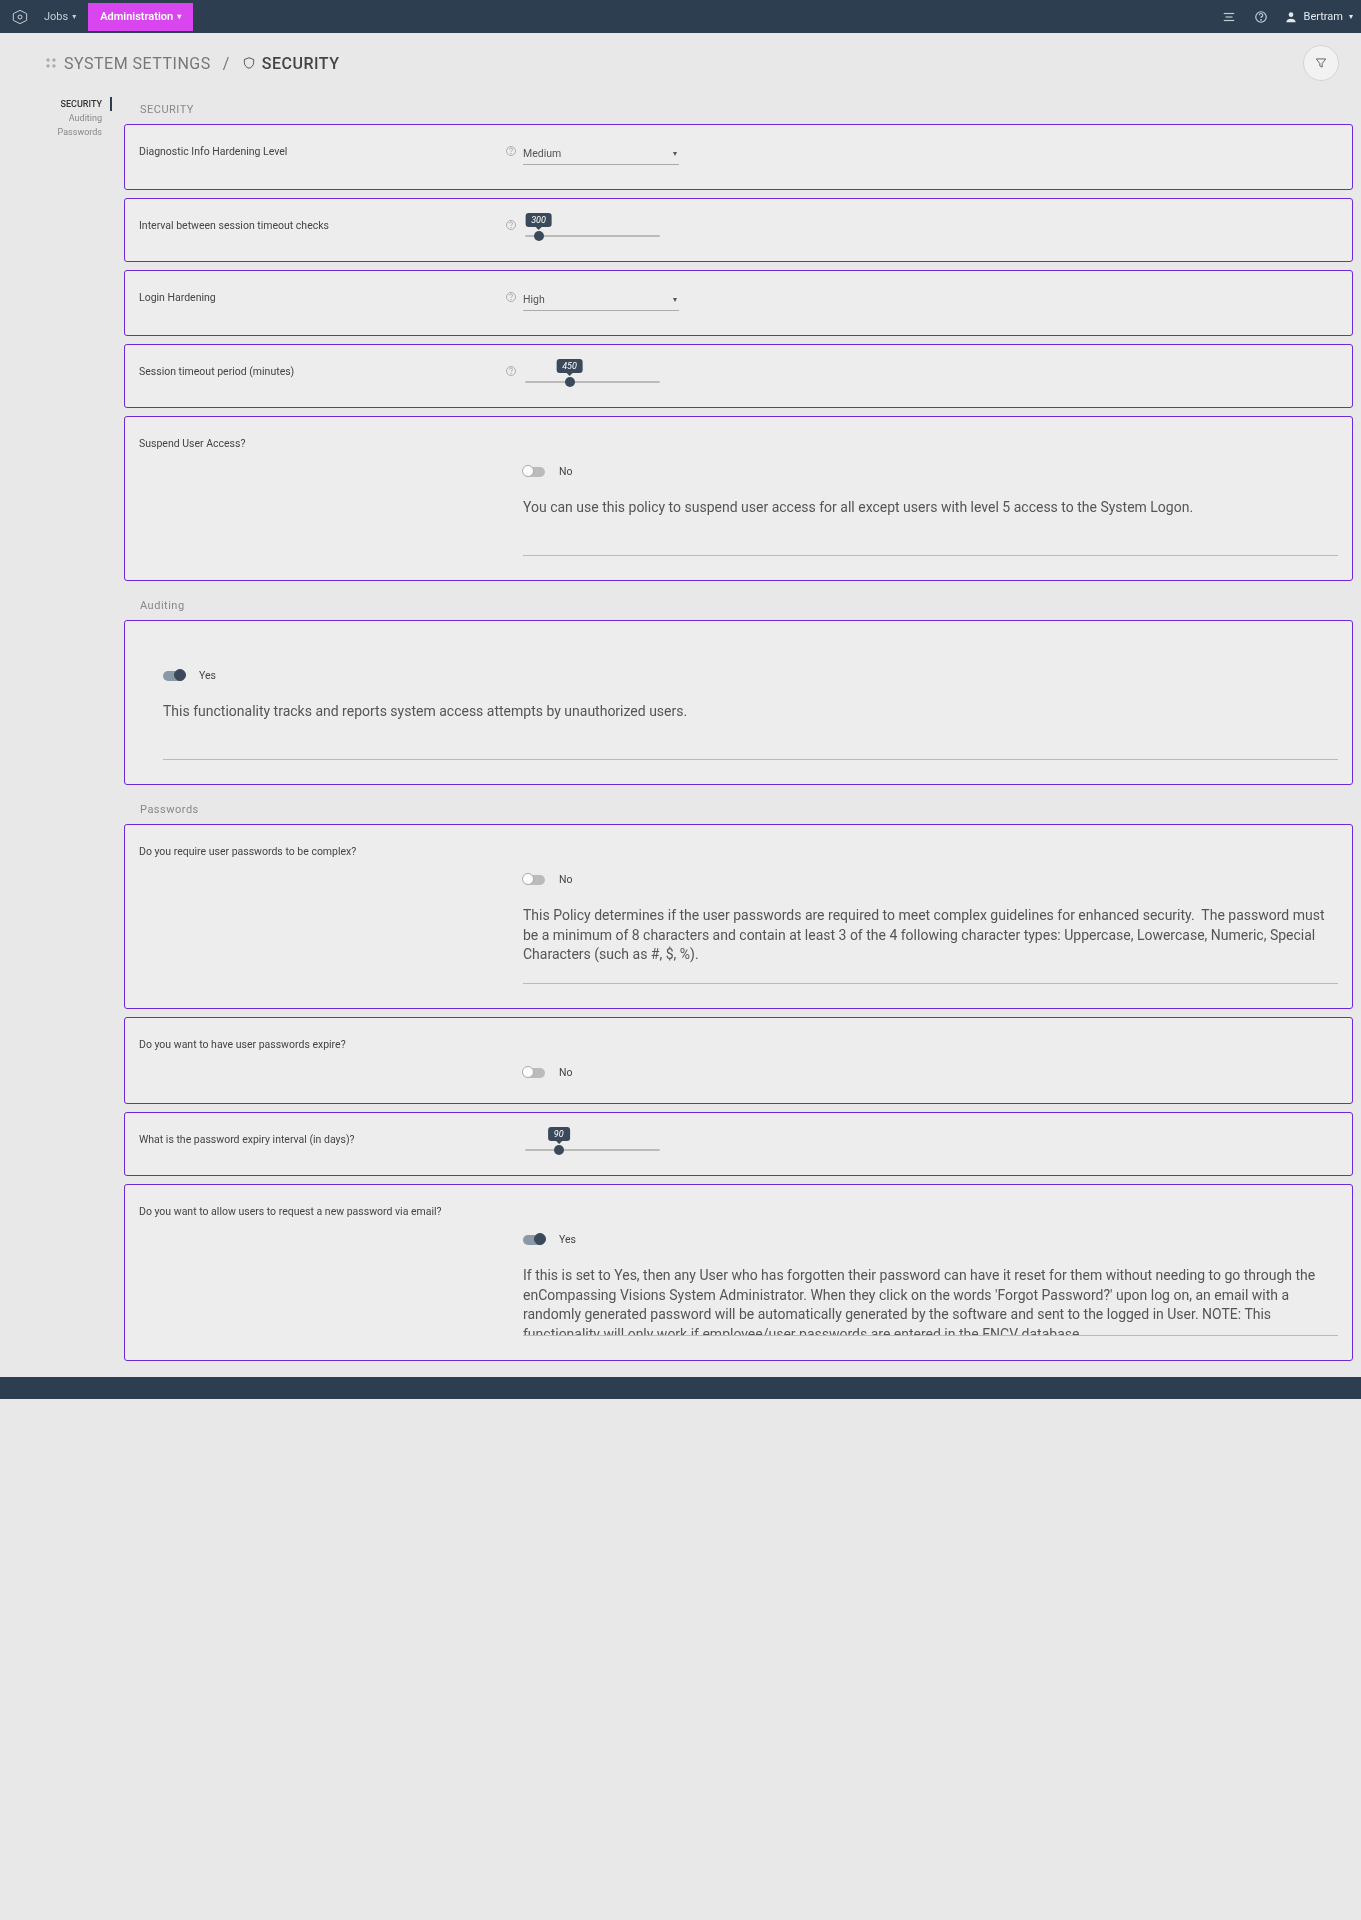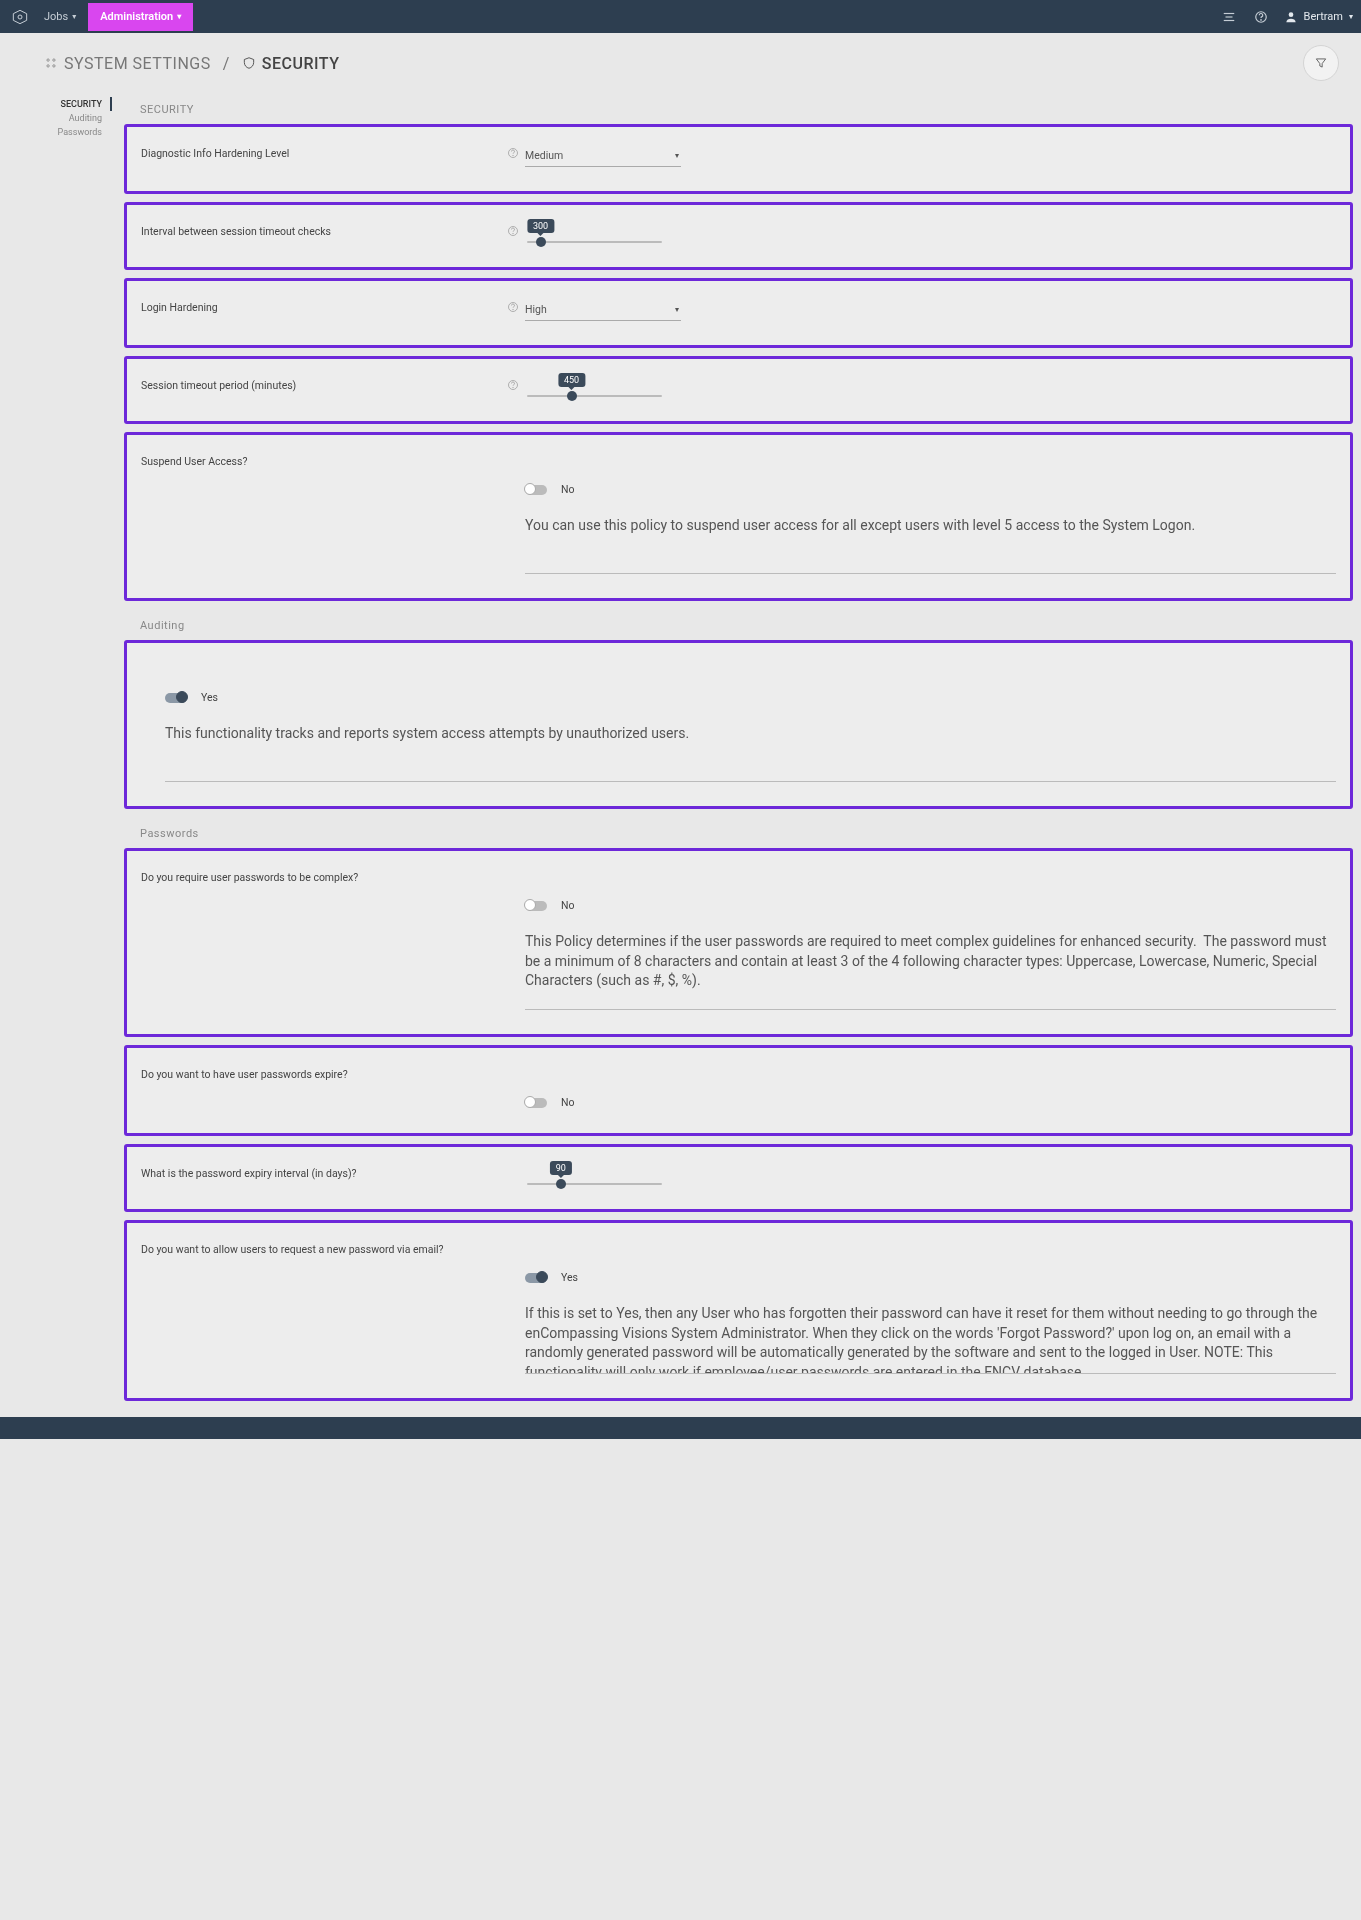--- a/index.html
+++ b/index.html
@@ -82,21 +82,21 @@
   padding-left: 12px;
 }
 .section-header {
   color: #888;
   font-size: 11px;
   letter-spacing: 0.5px;
   padding: 10px 0 8px 16px;
 }
 .card {
   background: #ededed;
-  border: 3px solid #6d28d9;
+  border: 1px solid #6d28d9;
   border-radius: 3px;
   margin-bottom: 8px;
   padding: 18px 14px 24px 14px;
   display: flex;
 }
 .card-label {
   width: 360px;
   color: #444;
   font-size: 10.5px;
   padding-top: 2px;
@@ -130,20 +130,21 @@
 }
 .slider-bubble {
   position: absolute;
   top: -22px;
   background: #3b4a5a;
   color: #fff;
   font-size: 9px;
   padding: 2px 6px;
   border-radius: 3px;
   transform: translateX(-50%);
+  font-style: italic;
 }
 .slider-bubble::after {
   content: "";
   position: absolute;
   left: 50%; transform: translateX(-50%);
   bottom: -3px;
   border-left: 3px solid transparent;
   border-right: 3px solid transparent;
   border-top: 3px solid #3b4a5a;
 }

